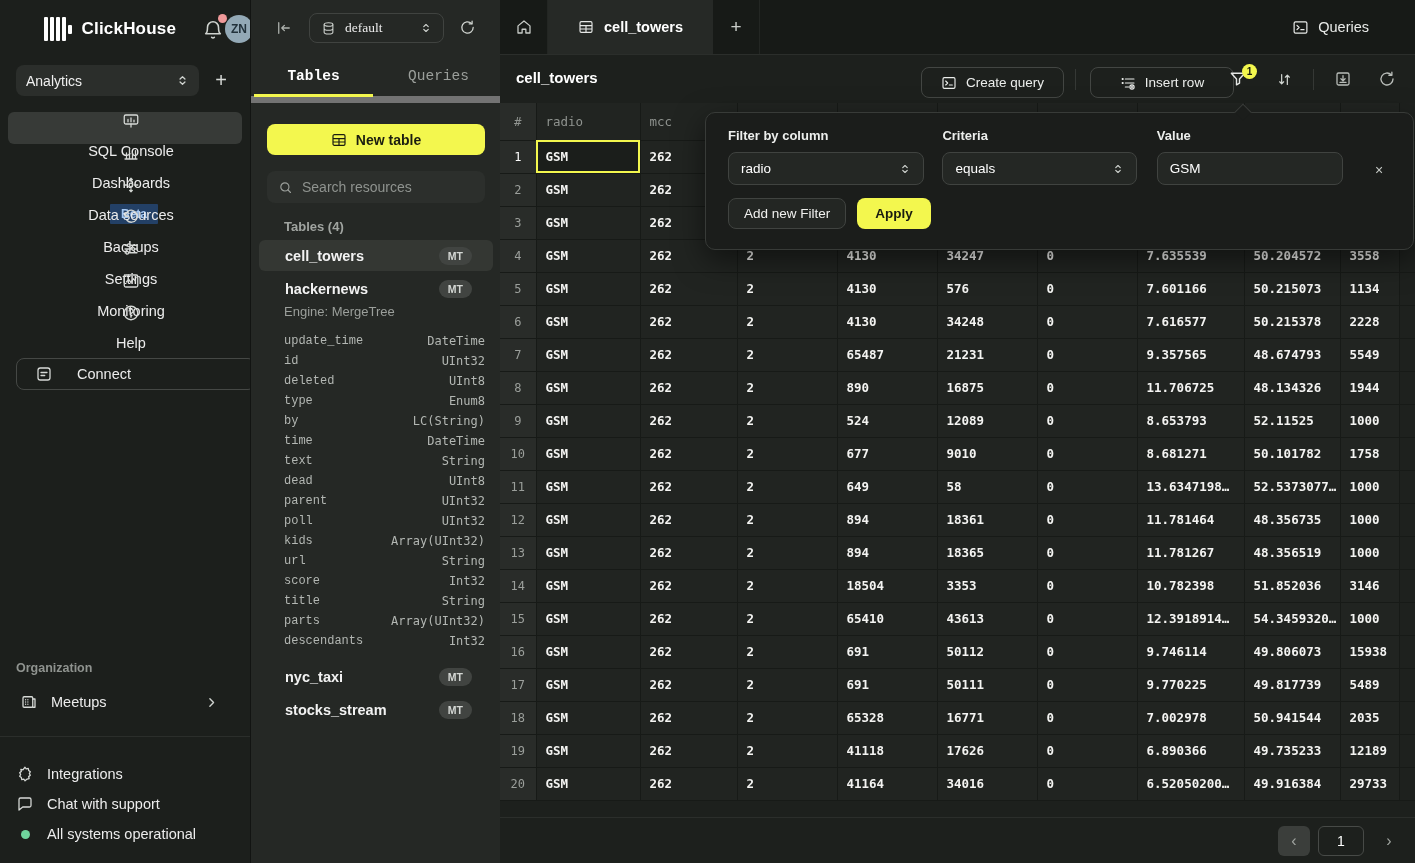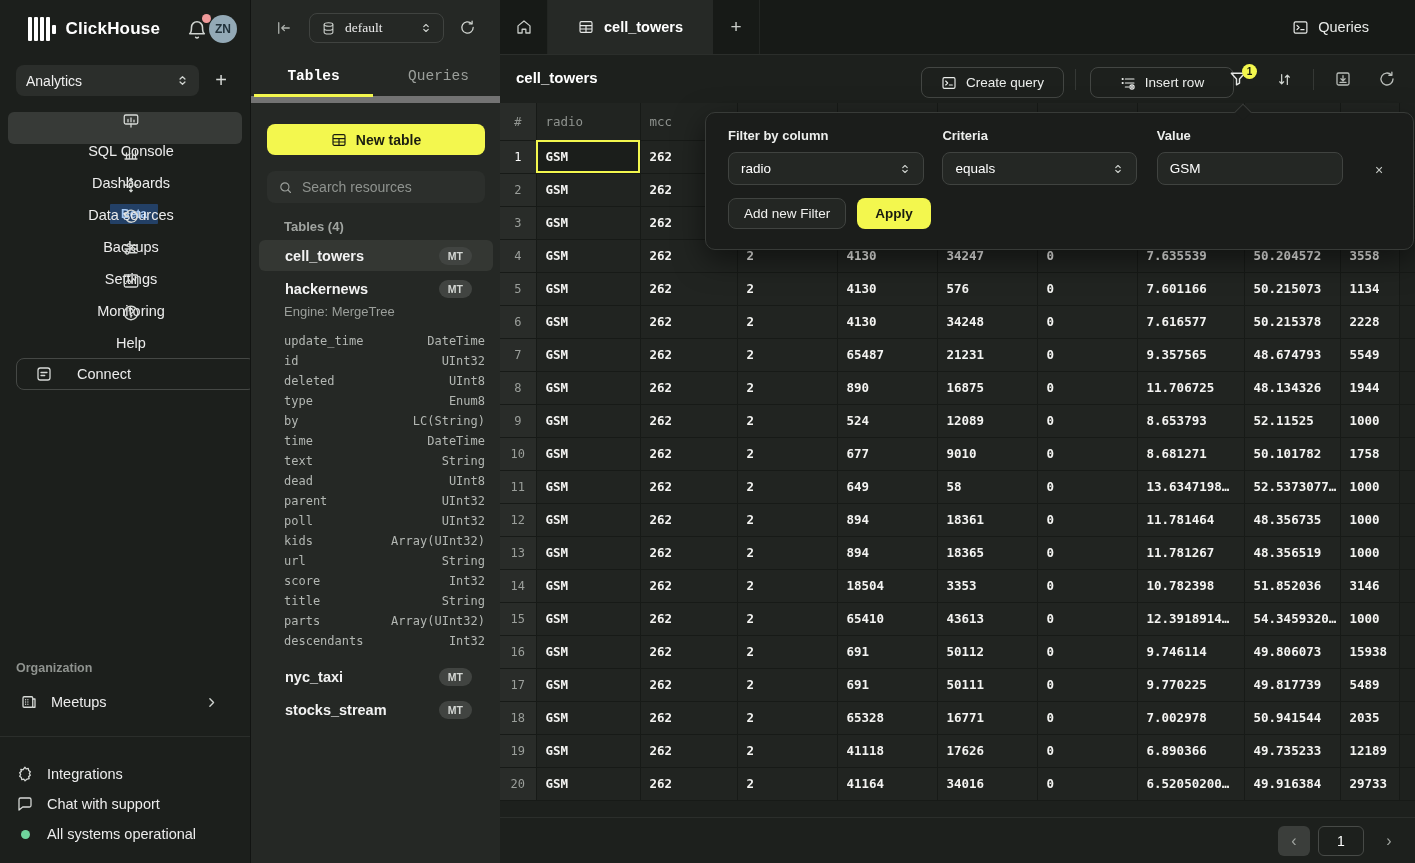--- a/index.html
+++ b/index.html
@@ -3,21 +3,21 @@
 <meta charset="utf-8">
 <style>
   * { margin:0; padding:0; box-sizing:border-box; }
   html,body { background:#0e100e; }
   .app { position:relative; width:1415px; height:863px; background:#141614; overflow:hidden;
          font-family:"Liberation Sans", sans-serif; color:#ececec; }
   svg { display:block; }
 
   
   .sidebar { position:absolute; left:0; top:0; width:250px; height:863px; background:#1c1f1c; }
-  .brand { position:absolute; left:16px; top:13px; width:220px; height:32px; display:flex; align-items:center;padding-left:12px; }
+  .brand { position:absolute; left:32px; top:13px; width:220px; height:32px; display:flex; align-items:center;padding-left:12px; }
   .logo { display:flex; align-items:center; gap:2.5px; height:24px; margin-right:10px; }
   .logo i { width:3.5px; height:24px; background:#fff; border-radius:1px; }
   .logo i.short { height:9px; }
   .brand-name { font-size:17px; font-weight:bold; color:#fff; letter-spacing:.2px; }
   .bell { position:absolute; left:170px; top:6px; width:26px; height:26px; color:#cfd3cf; }
   .bell-dot { position:absolute; left:186px; top:1px; width:9px; height:9px; border-radius:50%; background:#f09a9a; }
   .avatar { position:absolute; left:193px; top:2px; width:28px; height:28px; border-radius:50%;
             background:#93a9b6; color:#22323b; font-size:12px; font-weight:bold;
             display:flex; align-items:center; justify-content:center; }
   .ws { position:absolute; left:16px; top:65px; width:218px; height:31px; display:flex; align-items:center; }
@@ -70,21 +70,21 @@
   .tables-label { position:absolute; left:33px; top:219px; font-size:13px; font-weight:bold; color:#a0a4a0; }
   .table-item { position:absolute; left:8px; width:234px; height:31px; border-radius:6px; display:flex;
                 align-items:center; padding:0 21px 0 26px; font-size:14.5px; font-weight:bold; color:#f2f2f2; }
   .table-item.selected { background:#343733; }
   .mt-badge { margin-left:auto; background:#414441; color:#d4d7d4; font-size:10.5px; font-weight:bold;
               padding:3px 9px; border-radius:10px; }
   .engine { position:absolute; left:33px; top:304px; font-size:13px; color:#9b9f9b; }
   .cols { position:absolute; left:33px; top:331px; width:201px; font-family:"DejaVu Sans Mono", monospace;
           font-size:12px; color:#b3b7b3; }
   .col-row { height:20px; display:flex; align-items:center; }
-  .col-row .cname { flex:1; }
+  .col-row .cname { flex:1;font-family:Liberation Mono, monospace; }
   .col-row .ctype { text-align:right; }
 
   
   .main { position:absolute; left:500px; top:0; width:915px; height:863px; background:#1d201d; }
   .tabstrip { position:absolute; left:0; top:0; width:915px; height:55px; background:#171a17;
               border-bottom:1px solid #2b2e2b; display:flex; align-items:stretch; }
   .home-tab { width:48px; display:flex; align-items:center; justify-content:center; color:#c9cdc9;
               border-right:1px solid #232623; }
   .active-tab { width:165px; background:#262926; display:flex; align-items:center; justify-content:center; gap:10px;
                 font-size:14.5px; font-weight:bold; color:#fff; }

